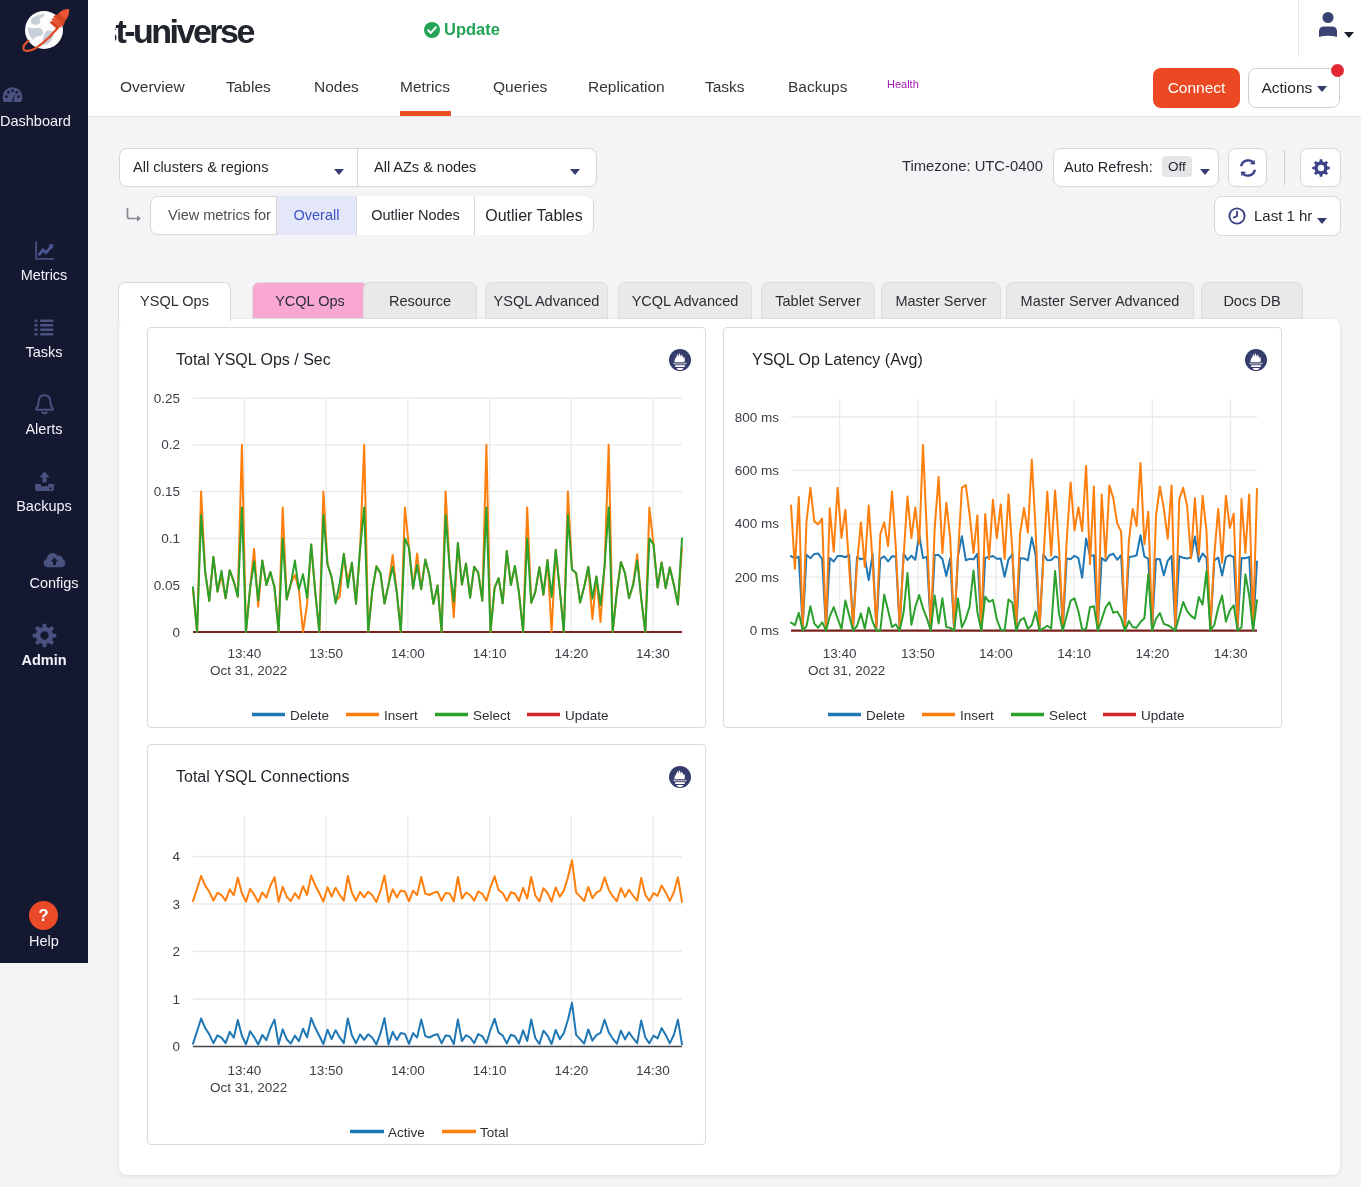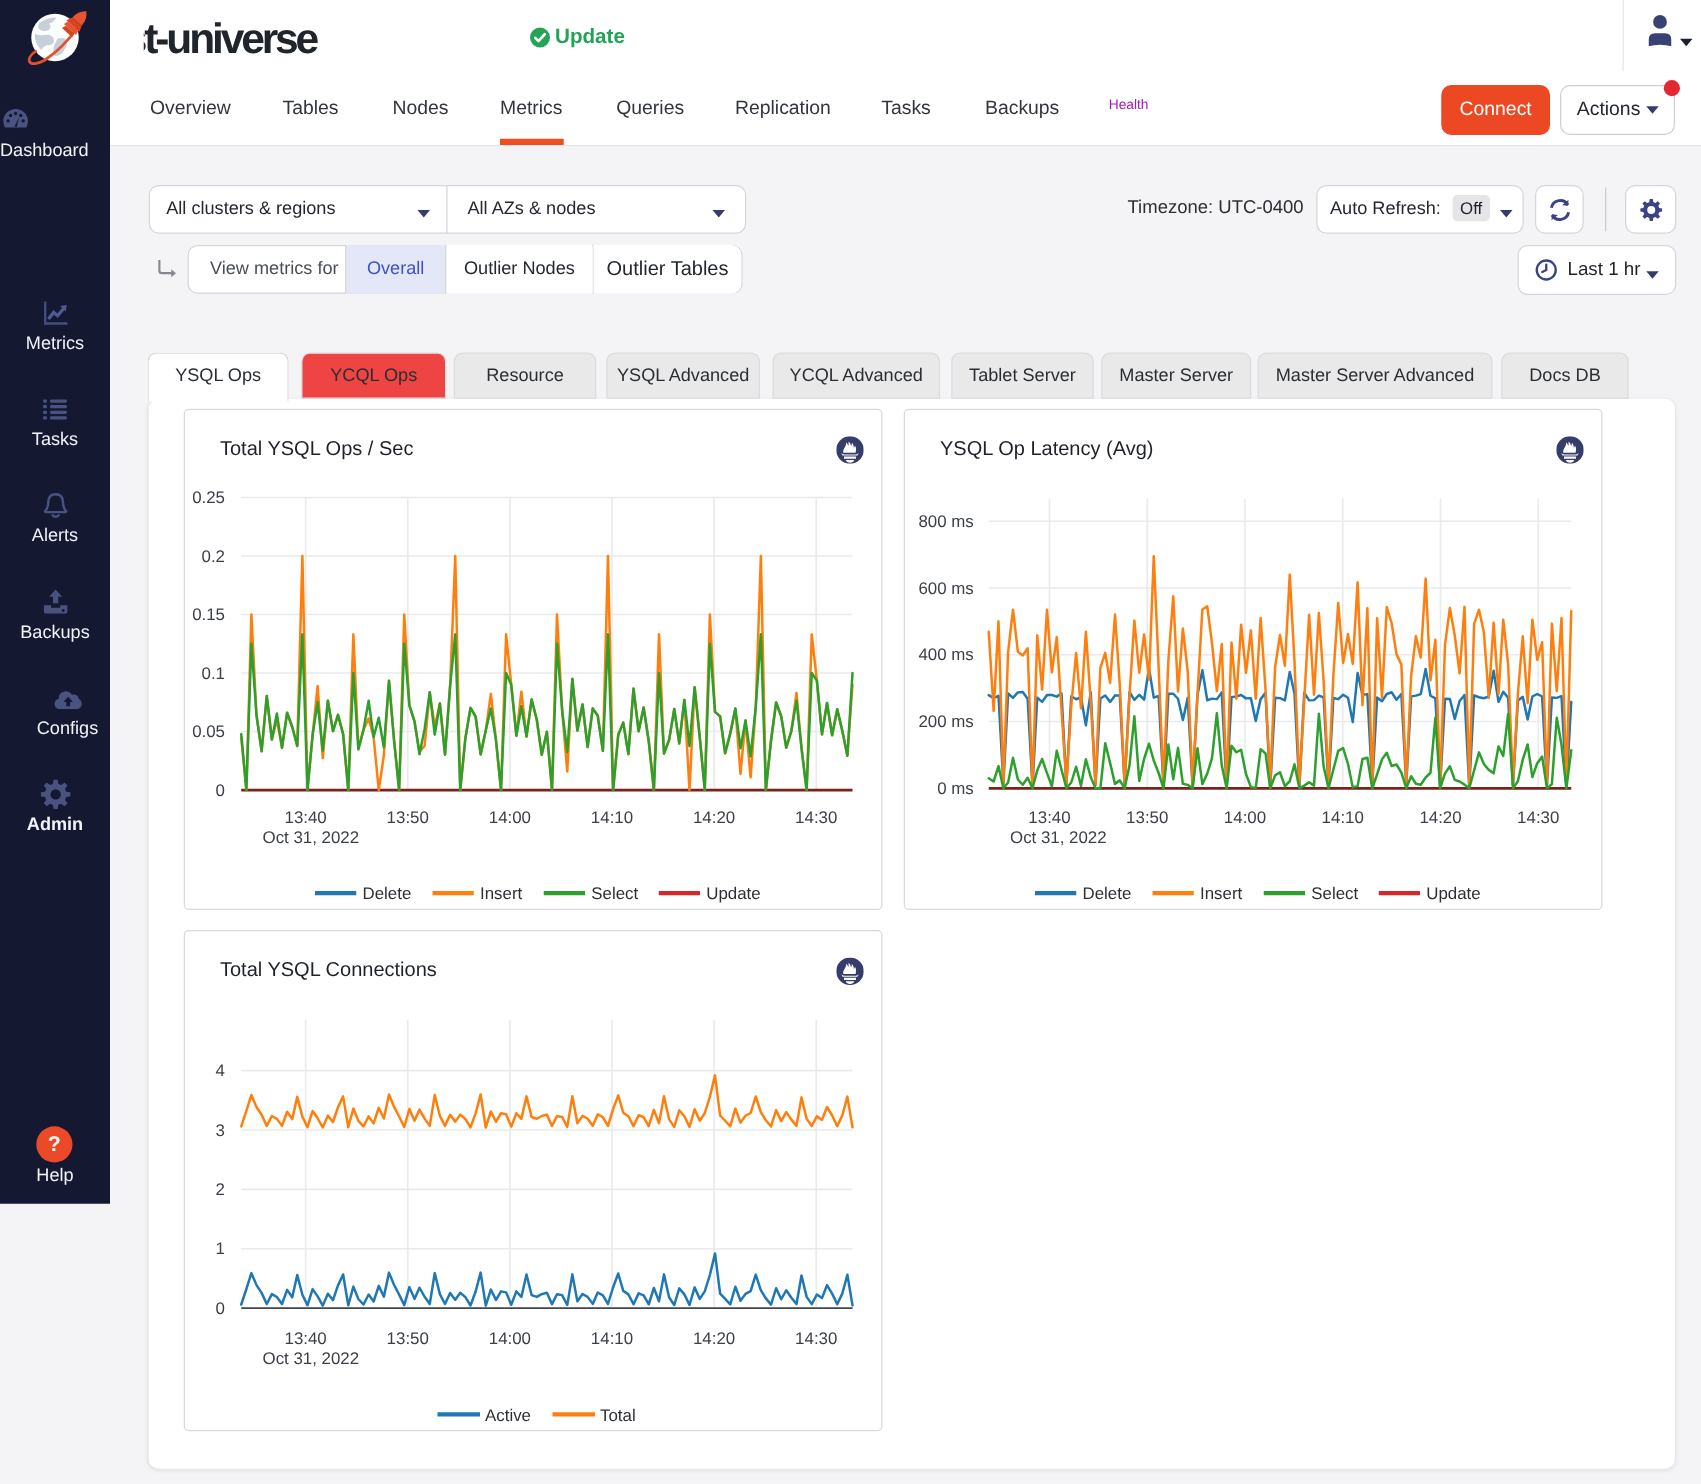--- a/index.html
+++ b/index.html
@@ -154,21 +154,21 @@
 <div class="ctrl" style="left:1214px;top:196px;width:127px;height:40px"></div>
 <div class="abs" style="left:1228px;top:207px"><svg width="18" height="18" viewBox="0 0 18 18">
 <circle cx="9" cy="9" r="7.6" fill="none" stroke="#3b4286" stroke-width="1.9"></circle>
 <path d="M9 4.8 L9 9 L5.8 10.6" fill="none" stroke="#3b4286" stroke-width="1.9" stroke-linecap="round" stroke-linejoin="round"></path>
 </svg></div>
 <div class="abs" style="left:1254px;top:207px;font-size:15px;color:#1f2329">Last 1 hr</div>
 <div class="abs" style="left:1317px;top:211px"><span style="display:inline-block;width:0;height:0;border-left:5.5px solid transparent;border-right:5.5px solid transparent;border-top:6.5px solid #343c6e;vertical-align:middle"></span></div>
 
 <div class="abs" style="left:119px;top:319px;width:1221px;height:856px;background:#fff;border-radius:8px;box-shadow:0 1px 4px rgba(0,0,0,0.10)"></div>
 <div style="position:absolute;left:118px;top:282px;width:113px;background:#fff;border:1px solid #d9d9da;border-bottom:none;height:39px;z-index:5;border-radius:7px 7px 0 0;text-align:center;line-height:36px;font-size:14.5px;color:#2a2e33">YSQL Ops</div>
-<div style="position:absolute;left:241px;top:282px;width:116px;background:#ef4444;border:1px solid #dcdcdd;height:37px;border-radius:7px 7px 0 0;text-align:center;line-height:36px;font-size:14.5px;color:#2a2e33">YCQL Ops</div>
+<div style="position:absolute;left:252px;top:282px;width:116px;background:#f9a8d4;border:1px solid #dcdcdd;height:37px;border-radius:7px 7px 0 0;text-align:center;line-height:36px;font-size:14.5px;color:#2a2e33">YCQL Ops</div>
 <div style="position:absolute;left:363px;top:282px;width:114px;background:#e9e9ea;border:1px solid #dcdcdd;height:37px;border-radius:7px 7px 0 0;text-align:center;line-height:36px;font-size:14.5px;color:#2a2e33">Resource</div>
 <div style="position:absolute;left:485px;top:282px;width:123px;background:#e9e9ea;border:1px solid #dcdcdd;height:37px;border-radius:7px 7px 0 0;text-align:center;line-height:36px;font-size:14.5px;color:#2a2e33">YSQL Advanced</div>
 <div style="position:absolute;left:618px;top:282px;width:134px;background:#e9e9ea;border:1px solid #dcdcdd;height:37px;border-radius:7px 7px 0 0;text-align:center;line-height:36px;font-size:14.5px;color:#2a2e33">YCQL Advanced</div>
 <div style="position:absolute;left:761px;top:282px;width:114px;background:#e9e9ea;border:1px solid #dcdcdd;height:37px;border-radius:7px 7px 0 0;text-align:center;line-height:36px;font-size:14.5px;color:#2a2e33">Tablet Server</div>
 <div style="position:absolute;left:881px;top:282px;width:120px;background:#e9e9ea;border:1px solid #dcdcdd;height:37px;border-radius:7px 7px 0 0;text-align:center;line-height:36px;font-size:14.5px;color:#2a2e33">Master Server</div>
 <div style="position:absolute;left:1006px;top:282px;width:188px;background:#e9e9ea;border:1px solid #dcdcdd;height:37px;border-radius:7px 7px 0 0;text-align:center;line-height:36px;font-size:14.5px;color:#2a2e33">Master Server Advanced</div>
 <div style="position:absolute;left:1201px;top:282px;width:102px;background:#e9e9ea;border:1px solid #dcdcdd;height:37px;border-radius:7px 7px 0 0;text-align:center;line-height:36px;font-size:14.5px;color:#2a2e33">Docs DB</div>
 
 <div class="panel" style="left:147px;top:327px">
 <div class="ptitle">Total YSQL Ops / Sec</div>

